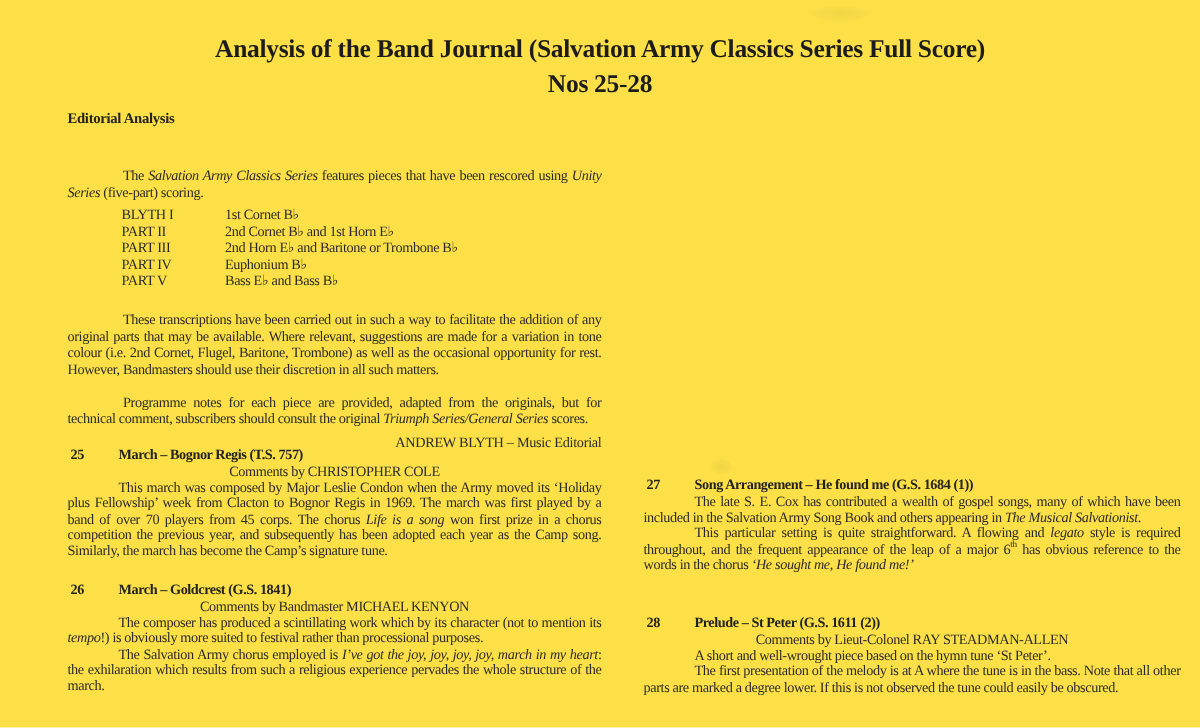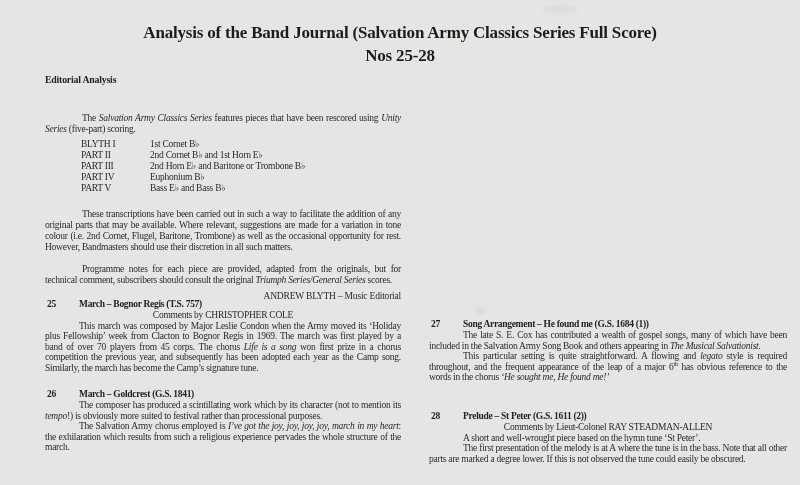--- a/index.html
+++ b/index.html
@@ -1,19 +1,19 @@
 <!DOCTYPE html>
 <html><head>
 <meta charset="utf-8">
 <style>
   * { margin:0; padding:0; box-sizing:border-box; }
   html,body { background:#ffffff; }
   .page {
     position:relative; width:800px; height:485px;
-    background:#e5e5e5; overflow:hidden;
+    background:#fde047; overflow:hidden;
     font-family:"Liberation Serif", serif;
     color:#2b2a26;
   }
   
   .speck1 { position:absolute; left:540px; top:4px; width:40px; height:10px; border-radius:50%;
             background:radial-gradient(ellipse at center, rgba(0,0,0,0.045), rgba(0,0,0,0)); }
   .speck2 { position:absolute; left:474px; top:306px; width:14px; height:10px; border-radius:50%;
             background:radial-gradient(ellipse at center, rgba(0,0,0,0.05), rgba(0,0,0,0)); }
 
   .doc-title {
@@ -85,20 +85,21 @@
     </div>
     <div class="byline">Comments by CHRISTOPHER COLE</div>
     <p>This march was composed by Major Leslie Condon when the Army moved its ‘Holiday plus Fellowship’ week from Clacton to Bognor Regis in 1969. The march was first played by a band of over 70 players from 45 corps. The chorus <i>Life is a song</i> won first prize in a chorus competition the previous year, and subsequently has been adopted each year as the Camp song. Similarly, the march has become the Camp’s signature tune.</p>
   </div>
 
   <div class="item" id="item26">
     <div class="item-head">
       <span class="item-num">26</span>
       <span>March – Goldcrest (G.S. 1841)</span>
     </div>
+    <div class="byline">Comments by Bandmaster MICHAEL KENYON</div>
     <p>The composer has produced a scintillating work which by its character (not to mention its <i>tempo</i>!) is obviously more suited to festival rather than processional purposes.</p>
     <p>The Salvation Army chorus employed is <i>I’ve got the joy, joy, joy, joy, march in my heart</i>: the exhilaration which results from such a religious experience pervades the whole structure of the march.</p>
   </div>
 
   <div class="item" id="item27">
     <div class="item-head">
       <span class="item-num">27</span>
       <span>Song Arrangement – He found me (G.S. 1684 (1))</span>
     </div>
     <p>The late S. E. Cox has contributed a wealth of gospel songs, many of which have been included in the Salvation Army Song Book and others appearing in <i>The Musical Salvationist</i>.</p>

